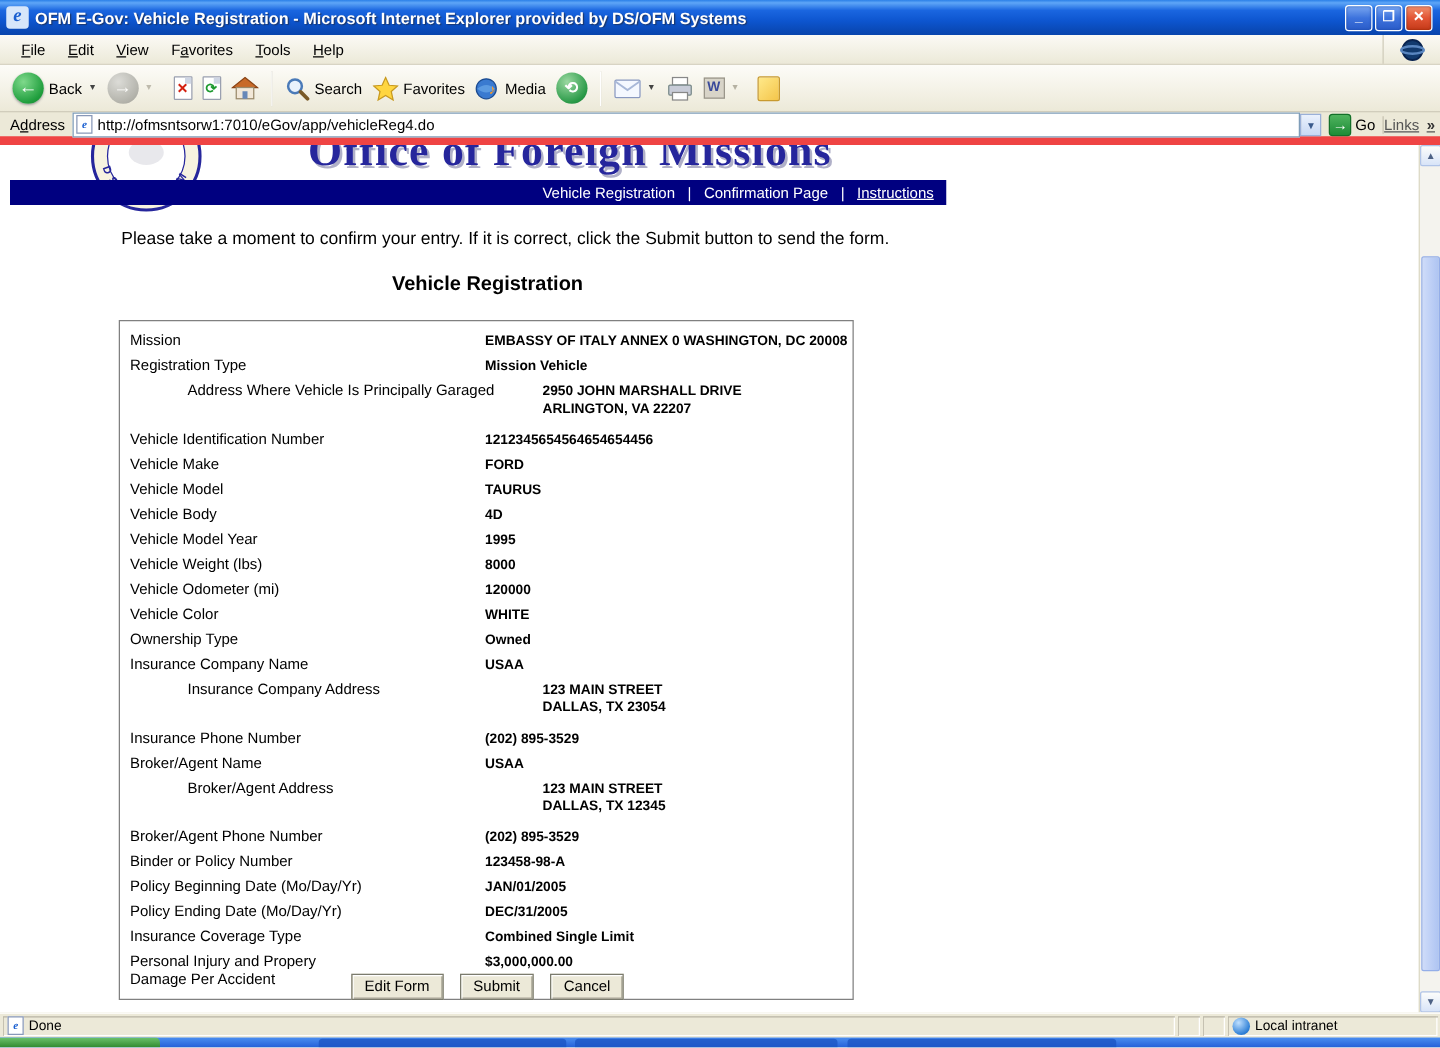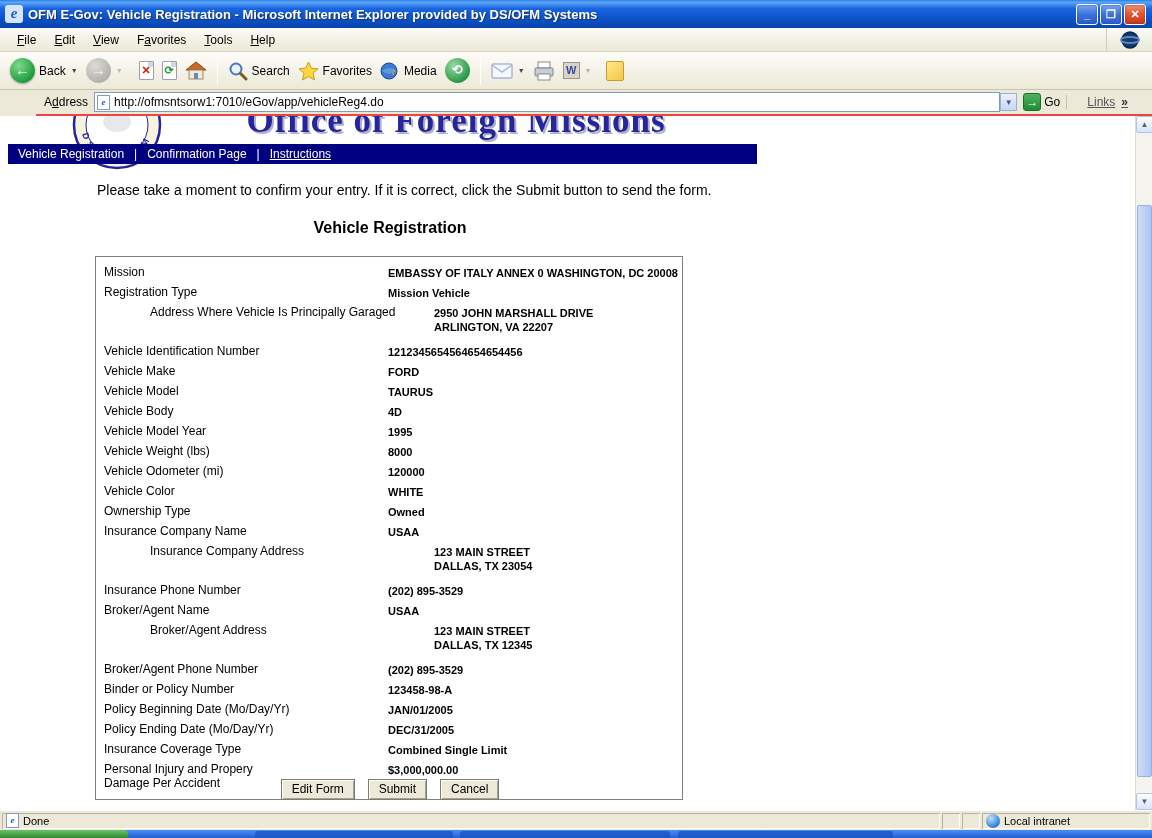--- a/index.html
+++ b/index.html
@@ -41,40 +41,40 @@
   .page-ico { width:15px; height:19px; background:#fff; border:1px solid #9aa0b0; border-radius:1px;
     position:relative; display:flex; align-items:center; justify-content:center; font-size:11px; font-weight:bold; }
   .page-ico .fold { position:absolute; top:0; right:0; width:5px; height:5px; background:#cfd6e4; }
   .tlabel { color:#000; }
   .wordbox { width:17px; height:17px; background:#d8d4c8; border:1px solid #9a968a; color:#3a4a9a;
     font-weight:bold; font-size:11px; text-align:center; line-height:15px; }
   .notebox { width:18px; height:20px; background:linear-gradient(135deg,#ffe98a,#f4c54a); border:1px solid #c89a30; border-radius:2px; }
 
   
   .addressbar { height:26px; display:flex; align-items:center; background:#ece9d8;
-    border-bottom:2px solid #ef4444; padding:0 4px 0 8px; font-size:12px;margin-left:36px; }
+    border-bottom:7px solid #ef4444; padding:0 4px 0 8px; font-size:12px; }
   .addr-label { color:#000; margin-right:6px; }
   .addr-input { flex:1; height:20px; background:#fff; border:1px solid #7f9db9; display:flex; align-items:center;
     padding:0 2px; gap:4px; }
   .addr-drop { width:17px; height:18px; background:linear-gradient(180deg,#eaf1fd,#c8d8f4); border:1px solid #9ab0d8;
     text-align:center; font-size:8px; color:#3a5a8c; line-height:17px; }
   .go-btn { display:flex; align-items:center; gap:3px; margin:0 6px; }
   .go-arrow { width:18px; height:18px; background:linear-gradient(180deg,#4fb35f,#1e8c36); border:1px solid #14702a;
     border-radius:3px; color:#fff; text-align:center; line-height:17px; font-size:12px; font-weight:bold; }
-  .links { display:flex; align-items:center; gap:6px; border-left:1px solid #c6c2b0; padding:0 20px; color:#555;text-decoration:underline; }
+  .links { display:flex; align-items:center; gap:6px; border-left:1px solid #c6c2b0; padding:0 0; color:#555;text-decoration:underline; }
   .chev { font-weight:bold; color:#333; }
 
   
   .content { position:absolute; top:116px; left:0; width:1135px; height:694px; background:#fff; overflow:hidden; }
   .seal { position:absolute; left:72px; top:-36px; }
   .org-title { position:absolute; left:0; top:-15px; width:912px; text-align:center;
     font-family:"Liberation Serif",serif; font-weight:bold; font-size:35px; color:#26269c;
     text-shadow:2px 2px 0 #b0b0c8; letter-spacing:1px; }
   .navbar { position:absolute; left:8px; top:28px; width:749px; height:20px; background:#000080;
-    color:#fff; font-size:12px; text-align:left; line-height:20px; }
+    color:#fff; font-size:12px; text-align:right; line-height:20px;padding-left:24px; }
   .nav-item { margin:0 10px; }
   .nav-item.link { text-decoration:underline; cursor:pointer; }
   .nav-sep { color:#fff; }
   .instruction { position:absolute; left:97px; top:66px; font-size:14px; color:#000; }
   .form-title { position:absolute; left:0; top:103px; width:780px; text-align:center;
     font-size:16px; font-weight:bold; color:#000; }
   .conf-table { position:absolute; left:95px; top:140px; width:588px; border:1px solid #808080;
     background:#fff; padding:6px 0 6px 0; }
   .t-row { display:flex; padding:2px 0 3px 0; line-height:14px; }
   .t-row.tall { margin-bottom:5px;margin-left:46px; }

